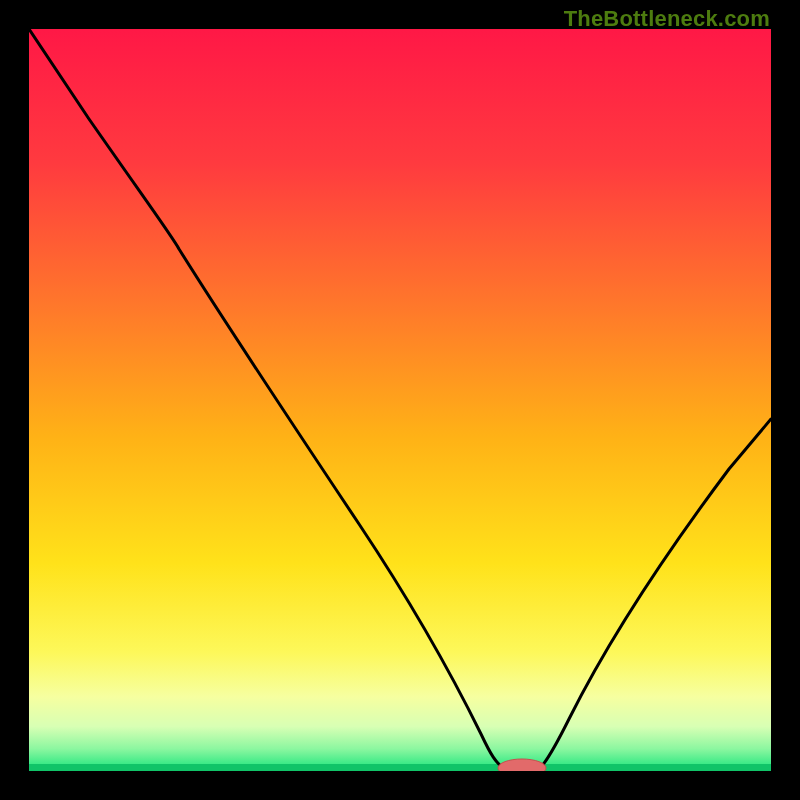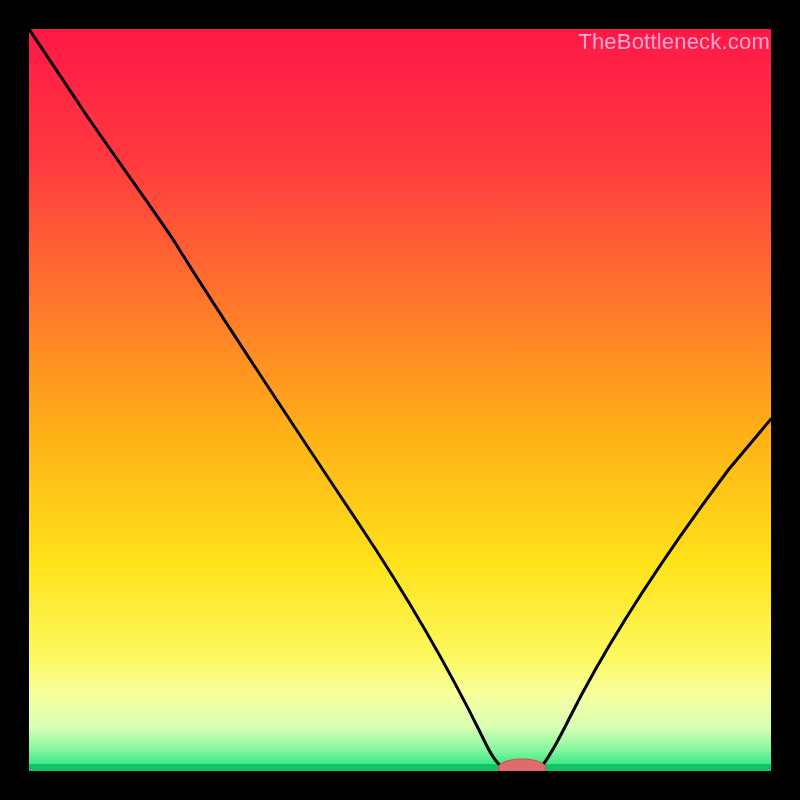--- a/index.html
+++ b/index.html
@@ -24,25 +24,24 @@
     left: 29px;
     top: 29px;
     width: 742px;
     height: 742px;
     overflow: hidden;
   }
   .watermark {
     position: absolute;
     top: 6px;
     right: 30px;
-    color: #f9a8d4;
+    color: #4d7c0f;
     font-size: 22px;
-    font-weight: 400;
+    font-weight: 700;
     letter-spacing: 0.2px;
-    margin-top: 23px;
   }
   svg { display: block; }
 </style>
 </head>
 <body>
 
 <div class="frame">
 
   <div class="plot">
     <svg width="742" height="742" viewBox="0 0 742 742" preserveAspectRatio="none">

